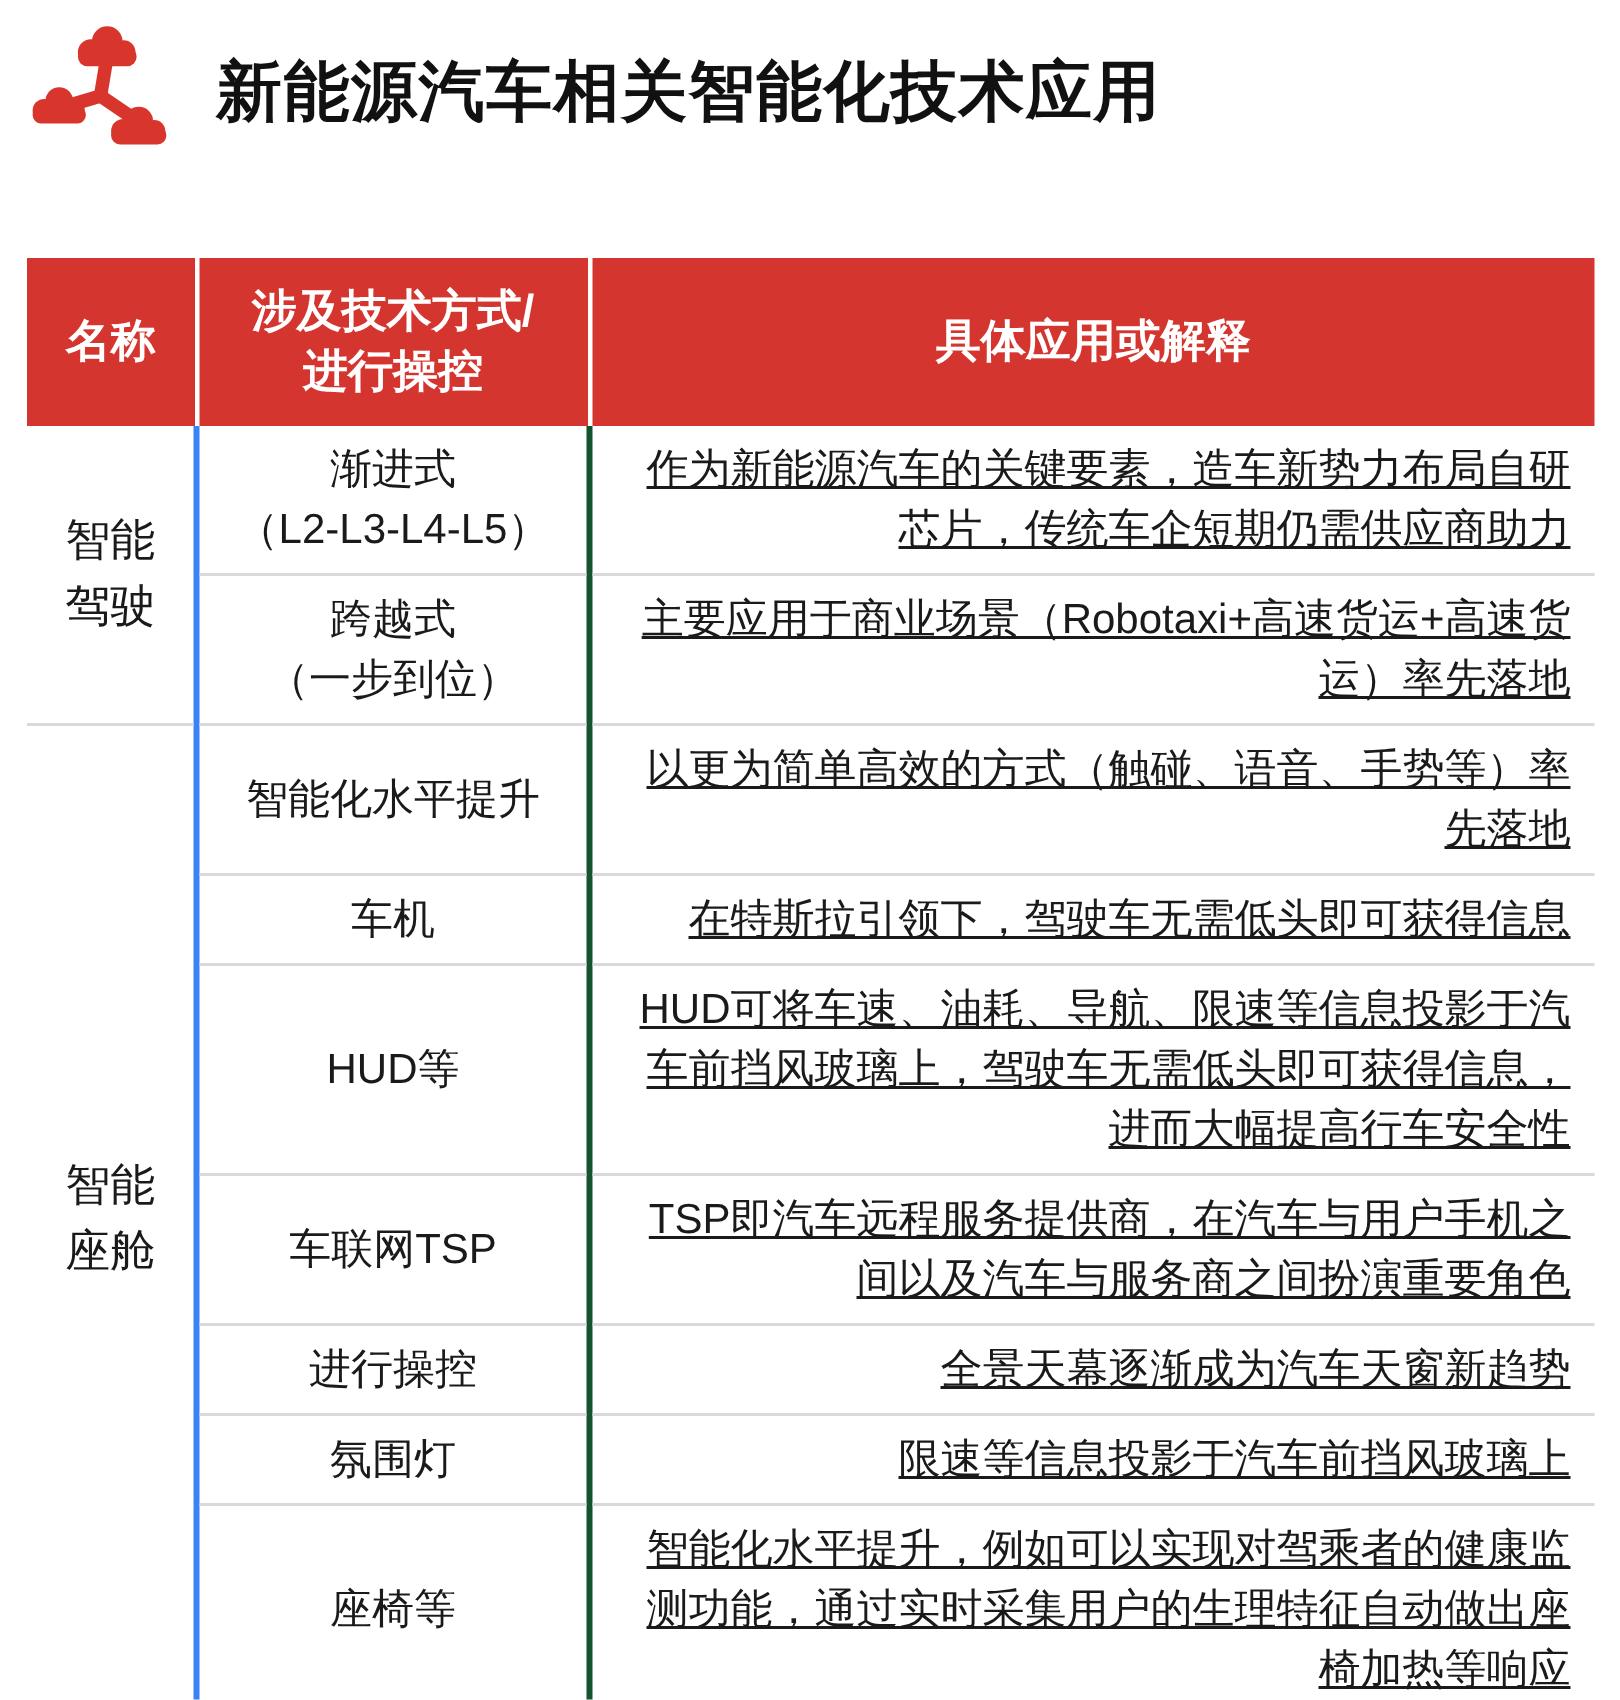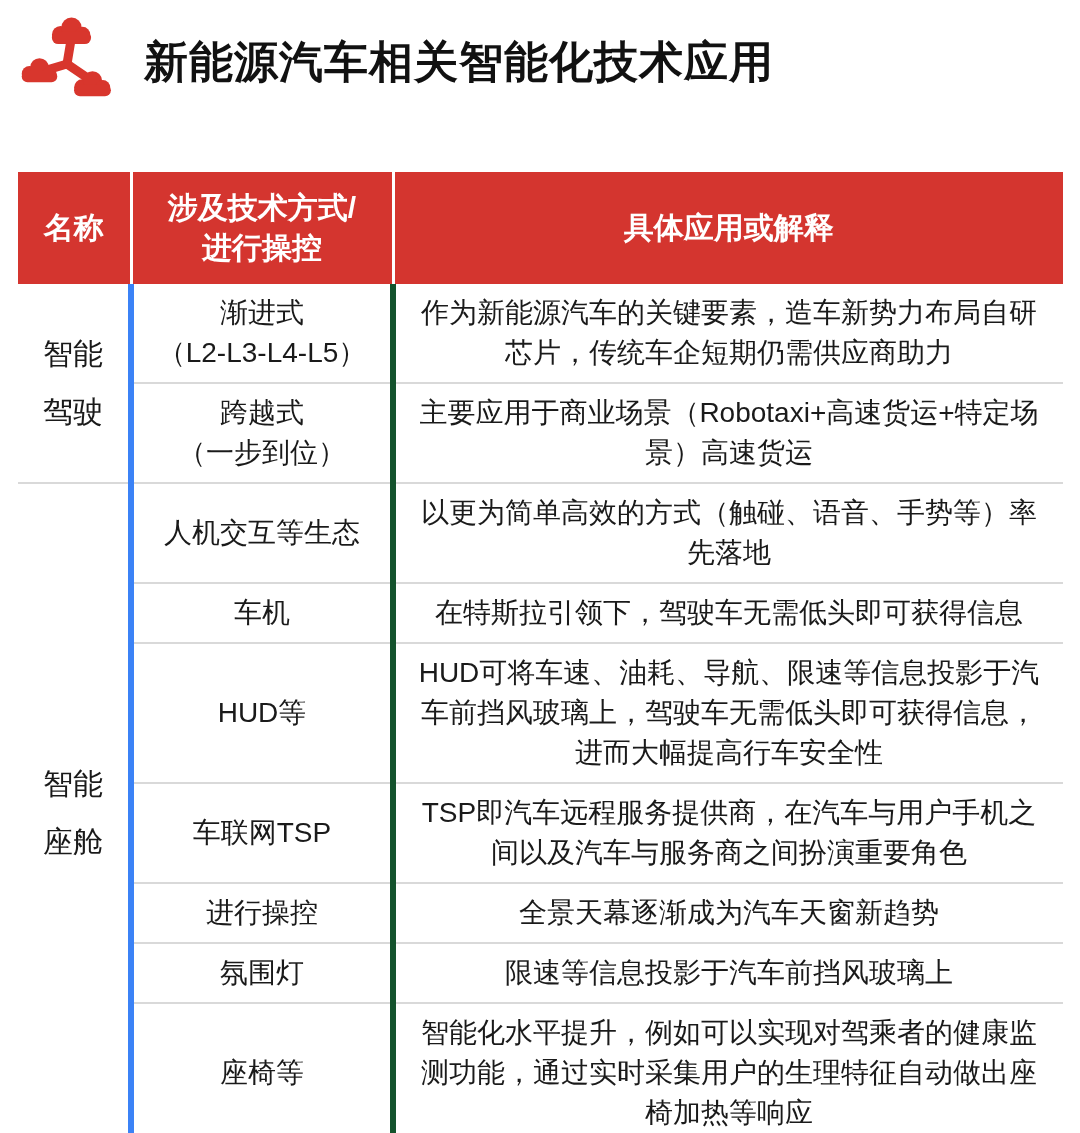--- a/index.html
+++ b/index.html
@@ -67,36 +67,37 @@
     vertical-align: middle;
     background: #ffffff;
   }
   .app-table tbody tr:not(:first-child) td {
     border-top: 2px solid #d9d9d9;
     border-radius: 10px;
   }
   td.cat {
     text-align: center;
     font-size: 30px;
-    line-height: 58px;
+    line-height: 44px;
     white-space: pre-line;
     padding: 6px 4px;
   }
   td.tech {
     text-align: center;
     line-height: 40px;
     white-space: pre-line;
     padding: 3px 6px;
-    border-left: 6px solid #3b82f6;
+    border-left: 4px solid #3b82f6;
   }
   td.desc {
-    text-align: center;
+    text-align: right;
     line-height: 40px;
     padding: 9px 16px 9px 15px;
-    border-left: 6px solid #14532d;
+    border-left: 4px solid #14532d;
+    text-decoration: underline;
   }
 </style>
 </head>
 <body>
 
 <div class="page">
 
   <header class="top">
     <svg class="logo" viewBox="0 0 100 100" aria-hidden="true">
       <defs>
@@ -137,26 +138,26 @@
         <tr>
           <td class="cat" rowspan="2">智能
 驾驶</td>
           <td class="tech">渐进式
 （L2-L3-L4-L5）</td>
           <td class="desc">作为新能源汽车的关键要素，造车新势力布局自研芯片，传统车企短期仍需供应商助力</td>
         </tr>
         <tr>
           <td class="tech">跨越式
 （一步到位）</td>
-          <td class="desc">主要应用于商业场景（Robotaxi+高速货运+特定场景）高速货运</td>
+          <td class="desc">主要应用于商业场景（Robotaxi+高速货运+高速货运）率先落地</td>
         </tr>
         <tr>
           <td class="cat" rowspan="7">智能
 座舱</td>
-          <td class="tech">人机交互等生态</td>
+          <td class="tech">智能化水平提升</td>
           <td class="desc">以更为简单高效的方式（触碰、语音、手势等）率先落地</td>
         </tr>
         <tr>
           <td class="tech">车机</td>
           <td class="desc">在特斯拉引领下，驾驶车无需低头即可获得信息</td>
         </tr>
         <tr>
           <td class="tech">HUD等</td>
           <td class="desc">HUD可将车速、油耗、导航、限速等信息投影于汽车前挡风玻璃上，驾驶车无需低头即可获得信息，进而大幅提高行车安全性</td>
         </tr>

